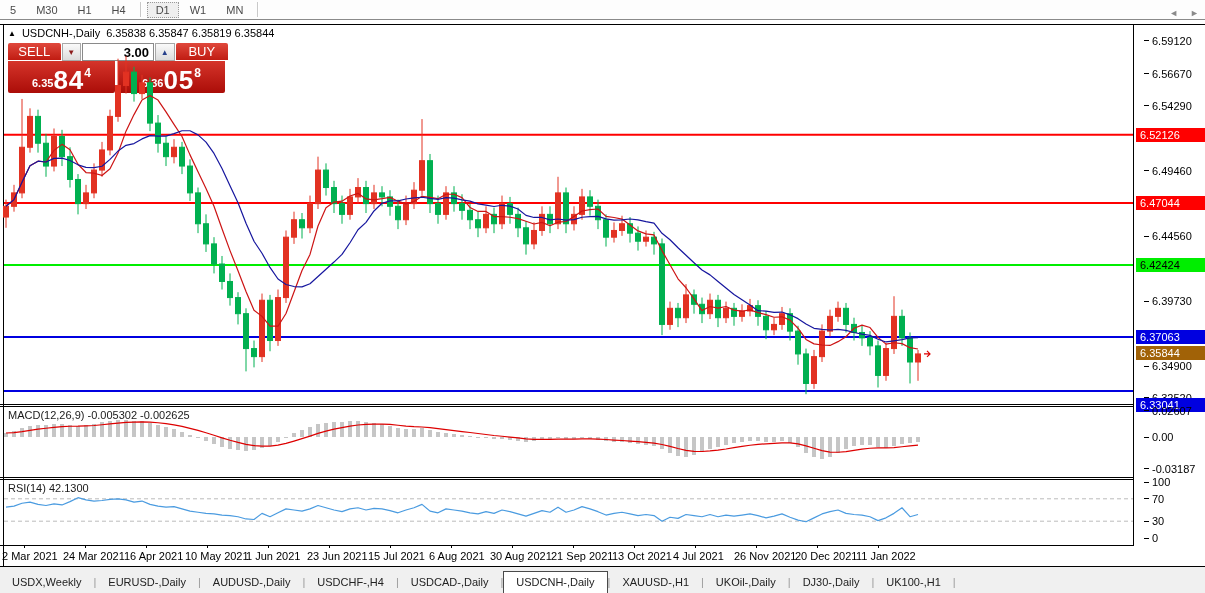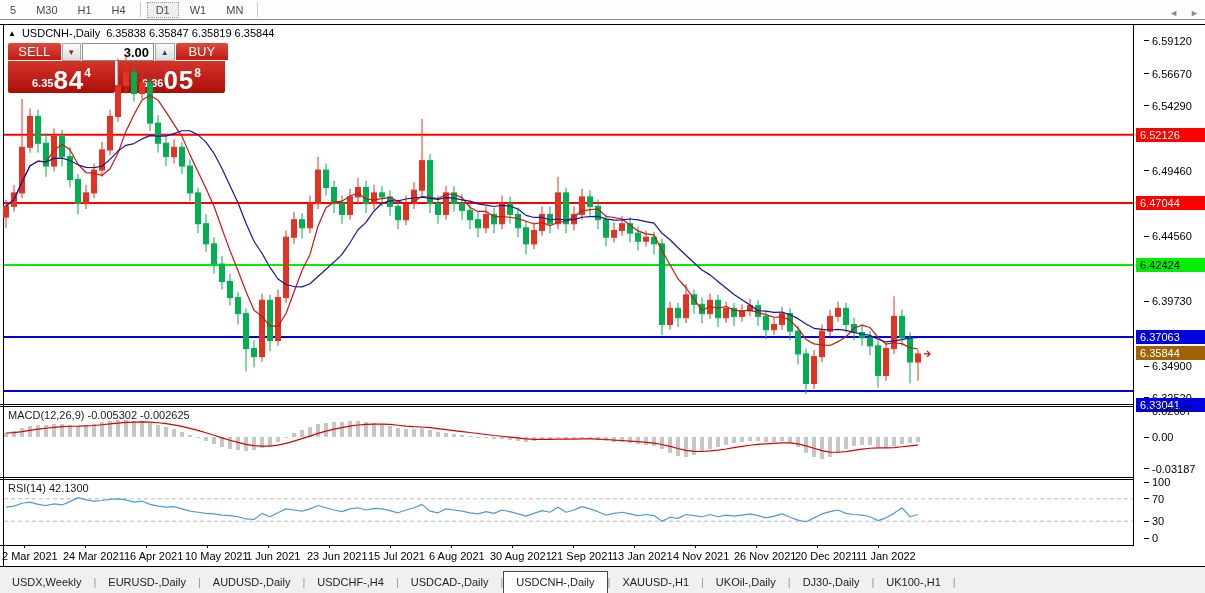--- a/index.html
+++ b/index.html
@@ -798,23 +798,23 @@
       <div class="date-label" style="left: 307px;">23 Jun 2021</div>
       <div class="date-tick" style="left: 390px;"></div>
       <div class="date-label" style="left: 368px;">15 Jul 2021</div>
       <div class="date-tick" style="left: 451px;"></div>
       <div class="date-label" style="left: 429px;">6 Aug 2021</div>
       <div class="date-tick" style="left: 512px;"></div>
       <div class="date-label" style="left: 490px;">30 Aug 2021</div>
       <div class="date-tick" style="left: 573px;"></div>
       <div class="date-label" style="left: 551px;">21 Sep 2021</div>
       <div class="date-tick" style="left: 634px;"></div>
-      <div class="date-label" style="left: 612px;">13 Jan 2021</div>
+      <div class="date-label" style="left: 612px;">13 Oct 2021</div>
       <div class="date-tick" style="left: 695px;"></div>
-      <div class="date-label" style="left: 673px;">4 Nov 2021</div>
+      <div class="date-label" style="left: 673px;">4 Jul 2021</div>
       <div class="date-tick" style="left: 756px;"></div>
       <div class="date-label" style="left: 734px;">26 Nov 2021</div>
       <div class="date-tick" style="left: 817px;"></div>
       <div class="date-label" style="left: 795px;">20 Dec 2021</div>
       <div class="date-tick" style="left: 878px;"></div>
       <div class="date-label" style="left: 856px;">11 Jan 2022</div>
     </div>
 
   <div id="tab-bar">
       <div class="tab">USDX,Weekly</div>

